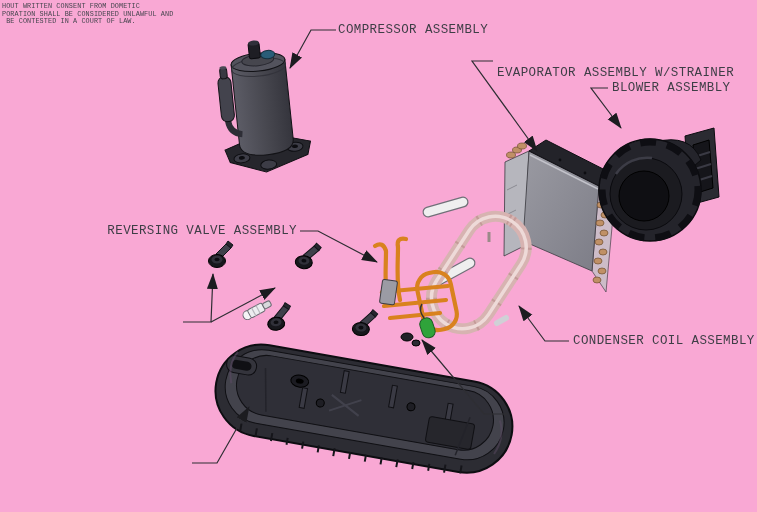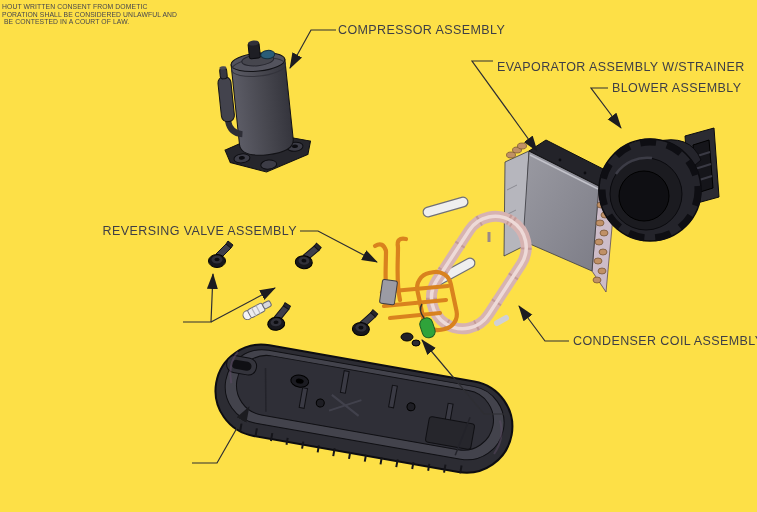--- a/index.html
+++ b/index.html
@@ -1,17 +1,17 @@
 <!DOCTYPE html>
 <html><head>
 <meta charset="utf-8">
 <style>
   html,body{margin:0;padding:0;background:#fff;}
-  #stage{position:relative;width:757px;height:512px;background:#fde047;overflow:hidden;
-         font-family:Liberation Sans, sans-serif;}
+  #stage{position:relative;width:757px;height:512px;background:#f9a8d4;overflow:hidden;
+         font-family:Liberation Mono, monospace;}
   #art{position:absolute;left:0;top:0;width:757px;height:512px;}
   .lbl{position:absolute;font-size:12.5px;line-height:14px;letter-spacing:.4px;
        color:#3e3e46;white-space:nowrap;}
   .disclaimer{position:absolute;left:2px;top:3px;font-size:6.8px;line-height:7.6px;
        color:#45454e;letter-spacing:.1px;}
   .disclaimer span{display:block;white-space:pre;}
 </style>
 </head>
 <body>
 
@@ -194,17 +194,17 @@
       <path d="M300,231 H318 L377,262" marker-end="url(#ah)"></path>
       <path d="M183,322 H211 L213,274" marker-end="url(#ah)"></path>
       <path d="M211,322 L275,288" marker-end="url(#ah)"></path>
       <path d="M569,341 H545 L519,306" marker-end="url(#ah)"></path>
       <path d="M507,414 H484 L422,340" marker-end="url(#ah)"></path>
       <path d="M192,463 H217 L249,407" marker-end="url(#ah)"></path>
     </g>
   </svg>
 
   <span class="lbl" style="left:338px;top:23px">COMPRESSOR ASSEMBLY</span>
-  <span class="lbl" style="left:497px;top:60px">EVAPORATOR ASSEMBLY W/STRAINER</span>
+  <span class="lbl" style="left:497px;top:66px">EVAPORATOR ASSEMBLY W/STRAINER</span>
   <span class="lbl" style="right:460px;top:224px">REVERSING VALVE ASSEMBLY</span>
   <span class="lbl" style="left:612px;top:81px">BLOWER ASSEMBLY</span>
   <span class="lbl" style="left:573px;top:334px">CONDENSER COIL ASSEMBLY</span>
 </div>
 
 </body></html>

